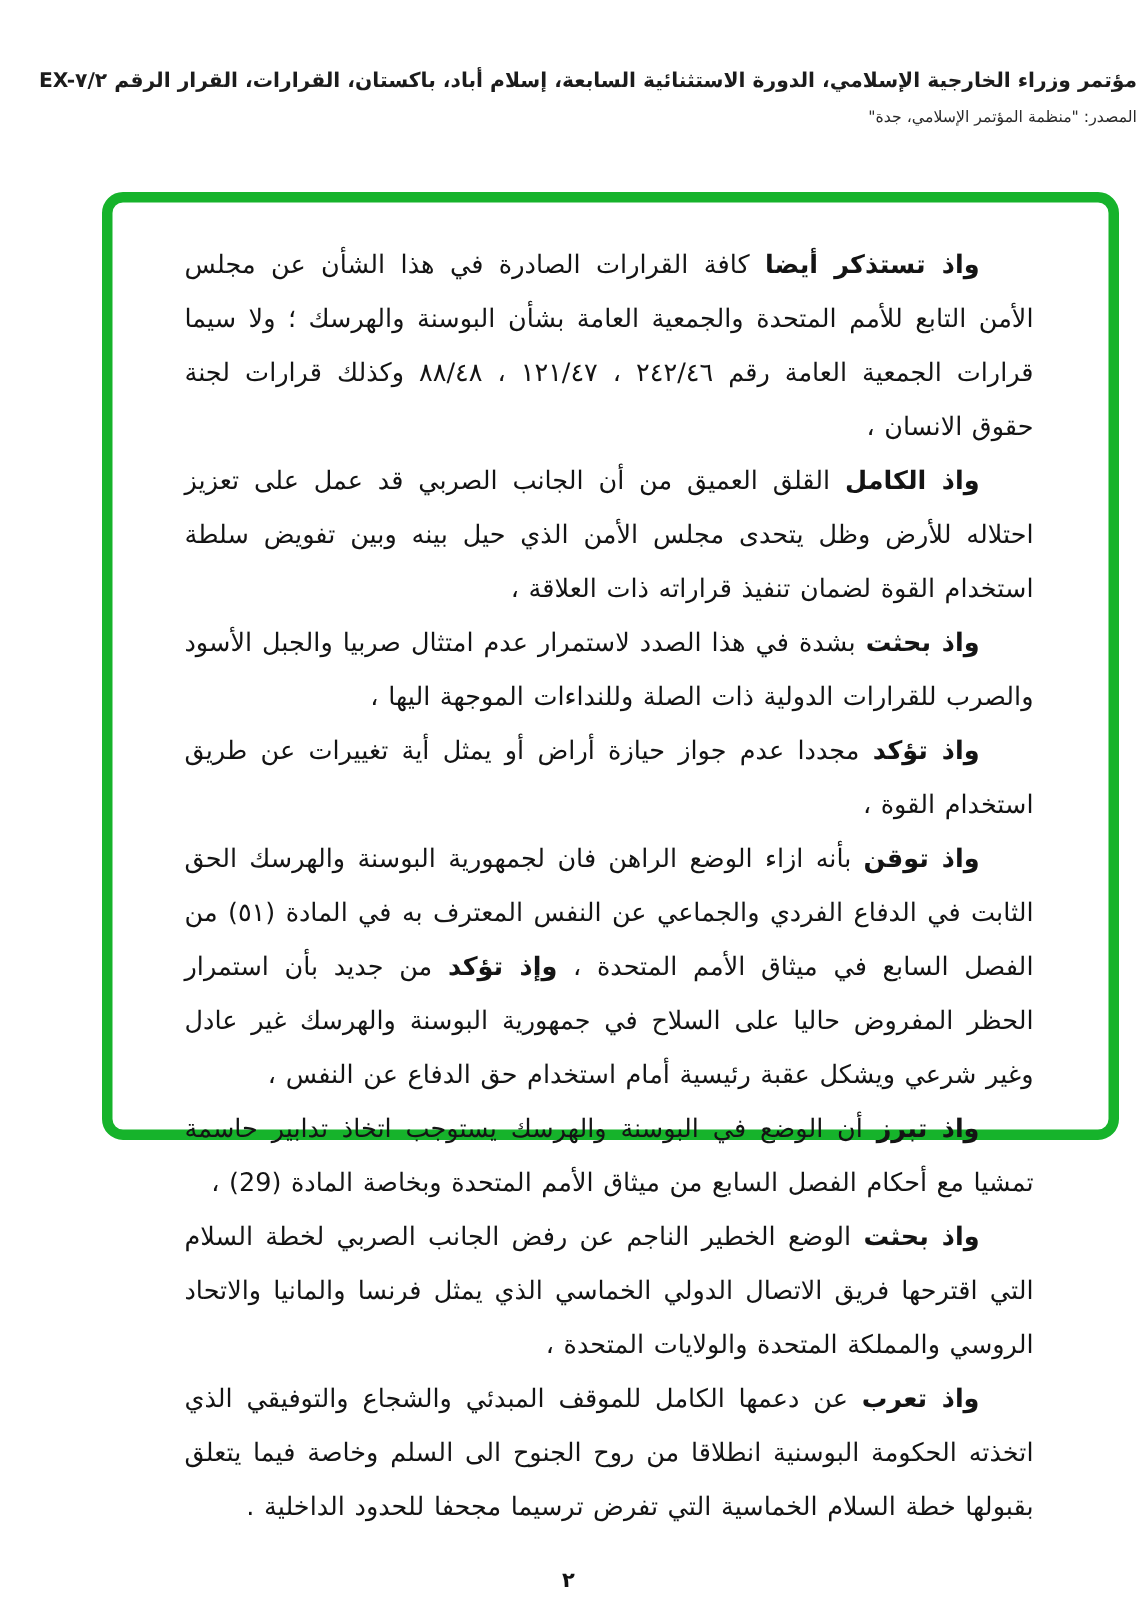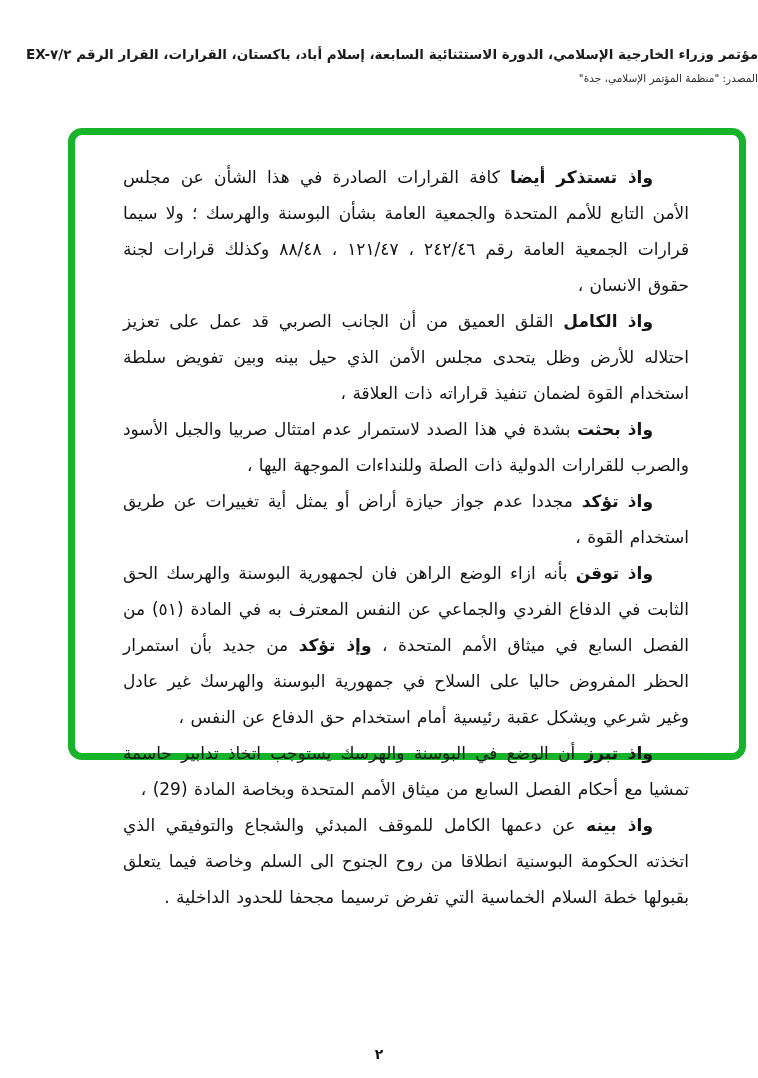--- a/index.html
+++ b/index.html
@@ -60,18 +60,19 @@
     <div class="line2">المصدر: "منظمة المؤتمر الإسلامي، جدة"</div>
   </div>
 
   <div class="green-box">
     <p><span class="lead">واذ تستذكر أيضا</span><span> كافة القرارات الصادرة في هذا الشأن عن مجلس الأمن التابع للأمم المتحدة والجمعية العامة بشأن البوسنة والهرسك ؛ ولا سيما قرارات الجمعية العامة رقم ٢٤٢/٤٦ ، ١٢١/٤٧ ، ٨٨/٤٨ وكذلك قرارات لجنة حقوق الانسان ،</span></p>
     <p><span class="lead">واذ الكامل</span><span> القلق العميق من أن الجانب الصربي قد عمل على تعزيز احتلاله للأرض وظل يتحدى مجلس الأمن الذي حيل بينه وبين تفويض سلطة استخدام القوة لضمان تنفيذ قراراته ذات العلاقة ،</span></p>
     <p><span class="lead">واذ بحثت</span><span> بشدة في هذا الصدد لاستمرار عدم امتثال صربيا والجبل الأسود والصرب للقرارات الدولية ذات الصلة وللنداءات الموجهة اليها ،</span></p>
     <p><span class="lead">واذ تؤكد</span><span> مجددا عدم جواز حيازة أراض أو يمثل أية تغييرات عن طريق استخدام القوة ،</span></p>
     <p><span class="lead">واذ توقن</span><span> بأنه ازاء الوضع الراهن فان لجمهورية البوسنة والهرسك الحق الثابت في الدفاع الفردي والجماعي عن النفس المعترف به في المادة (٥١) من الفصل السابع في ميثاق الأمم المتحدة ، </span><span class="lead">وإذ تؤكد</span><span> من جديد بأن استمرار الحظر المفروض حاليا على السلاح في جمهورية البوسنة والهرسك غير عادل وغير شرعي ويشكل عقبة رئيسية أمام استخدام حق الدفاع عن النفس ،</span></p>
     <p><span class="lead">واذ تبرز</span><span> أن الوضع في البوسنة والهرسك يستوجب اتخاذ تدابير حاسمة تمشيا مع أحكام الفصل السابع من ميثاق الأمم المتحدة وبخاصة المادة (29) ،</span></p>
-    <p><span class="lead">واذ بينه</span><span> عن دعمها الكامل للموقف المبدئي والشجاع والتوفيقي الذي اتخذته الحكومة البوسنية انطلاقا من روح الجنوح الى السلم وخاصة فيما يتعلق بقبولها خطة السلام الخماسية التي تفرض ترسيما مجحفا للحدود الداخلية .</span></p>
+    <p><span class="lead">واذ بحثت</span><span> الوضع الخطير الناجم عن رفض الجانب الصربي لخطة السلام التي اقترحها فريق الاتصال الدولي الخماسي الذي يمثل فرنسا والمانيا والاتحاد الروسي والمملكة المتحدة والولايات المتحدة ،</span></p>
+    <p><span class="lead">واذ تعرب</span><span> عن دعمها الكامل للموقف المبدئي والشجاع والتوفيقي الذي اتخذته الحكومة البوسنية انطلاقا من روح الجنوح الى السلم وخاصة فيما يتعلق بقبولها خطة السلام الخماسية التي تفرض ترسيما مجحفا للحدود الداخلية .</span></p>
   </div>
 
   <div class="page-number">٢</div>
 
 </div>
 
 </body></html>

